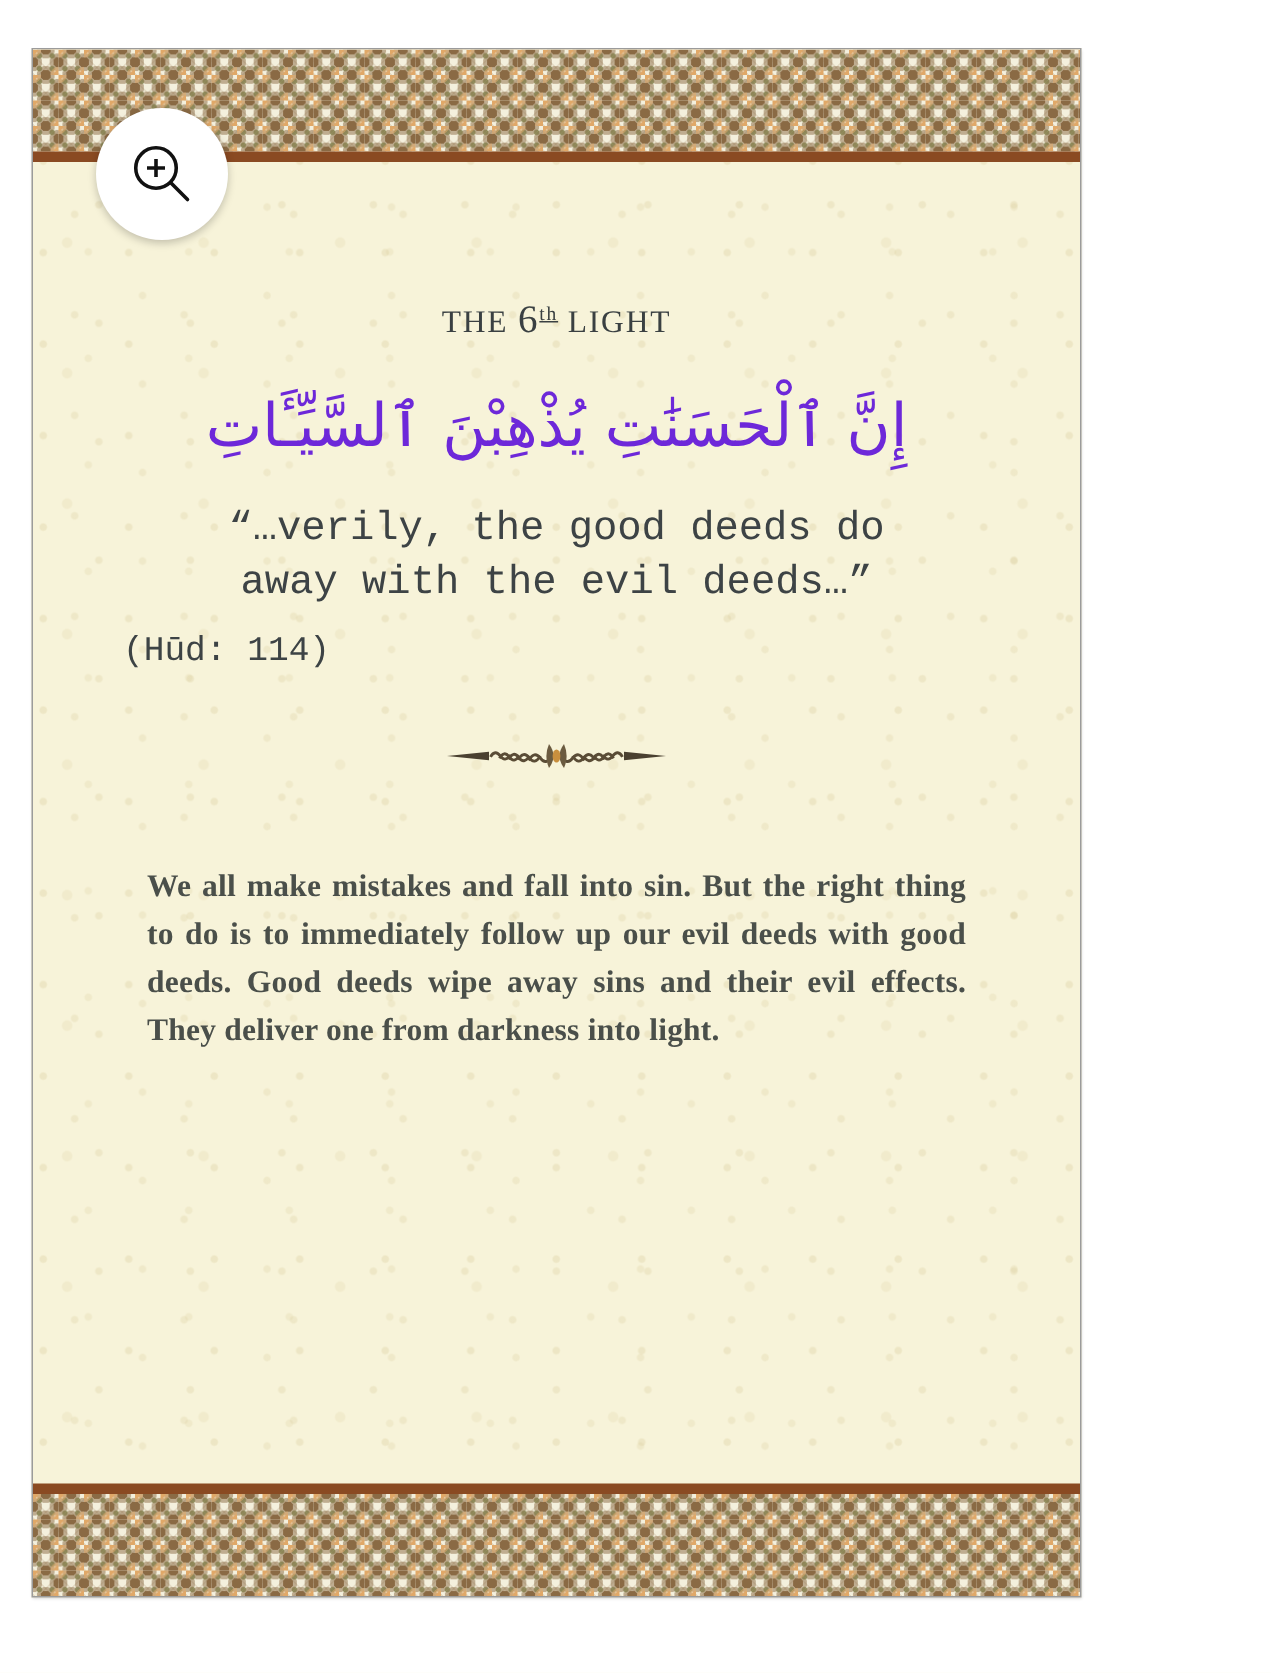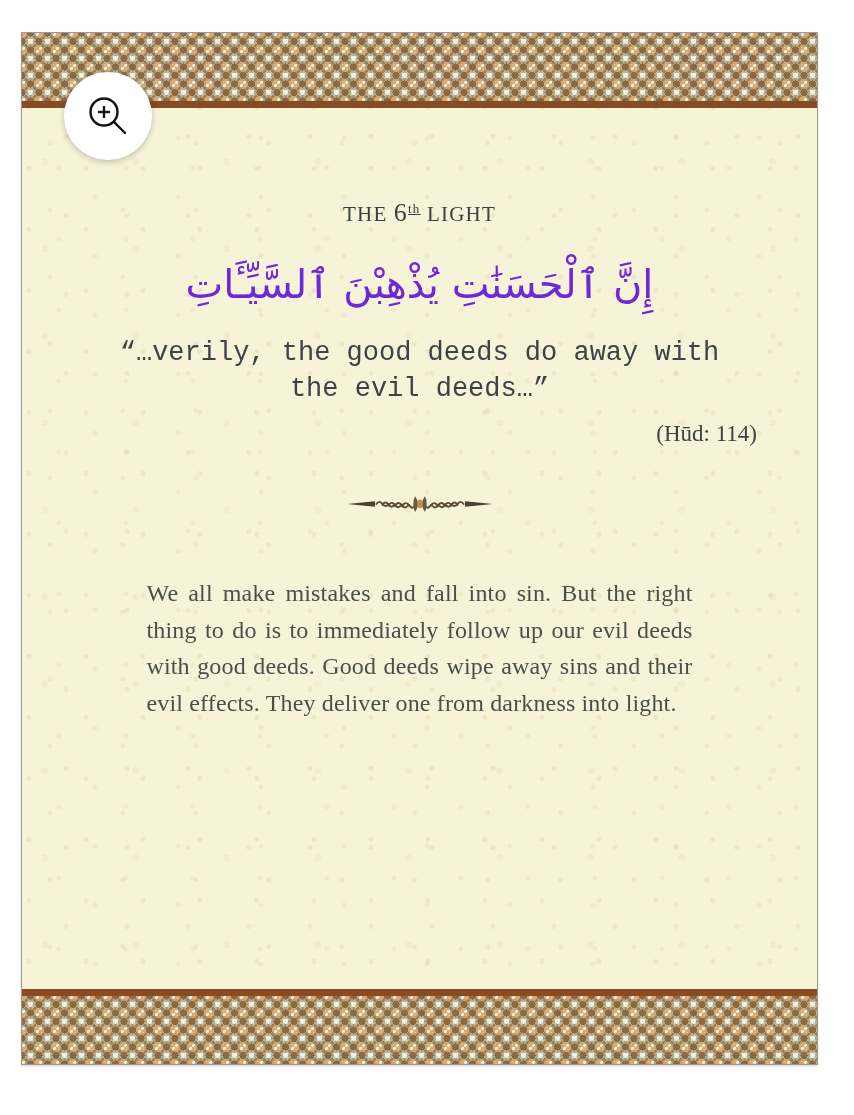--- a/index.html
+++ b/index.html
@@ -19,21 +19,21 @@
     width: 854px;
     height: 1115px;
     background: #ffffff;
   }
 
   
   .page {
     position: absolute;
     left: 21px;
     top: 32px;
-    width: 797px;
+    width: 700px;
     height: 1033px;
     background: #f7f3d9;
     border: 1px solid #9b9b9b;
     box-sizing: border-box;
     overflow: hidden;
     box-shadow: 0 1px 2px rgba(0,0,0,0.18);
   }
 
   
   .paper-texture {
@@ -142,45 +142,46 @@
     text-align: center;
     margin-top: 22px;
     font-family: Liberation Mono, monospace;
     font-size: 27px;
     line-height: 1.32;
     color: #3d4345;
     padding: 0 30px;
   }
 
   .reference {
-    text-align: right;
+    text-align: left;
     margin-top: 14px;
-    font-family: Liberation Serif, serif;
+    font-family: Liberation Mono, monospace;
     font-size: 23px;
     color: #3d4345;
   }
 
   
   .divider {
     display: flex;
     justify-content: center;
     align-items: center;
     margin-top: 44px;
   }
 
   
   .body-text {
     margin: 58px auto 16px auto;
     width: 546px;
     font-family: "Liberation Serif", serif;
-    font-size: 24px;
+    font-size: 21px;
     line-height: 1.52;
     color: #4a4f4a;
     text-align: justify;
     letter-spacing: 0.15px;
+    font-weight: bold;
   }
 
   
   .zoom-button {
     position: absolute;
     left: 64px;
     top: 72px;
     width: 88px;
     height: 88px;
     border-radius: 50%;

